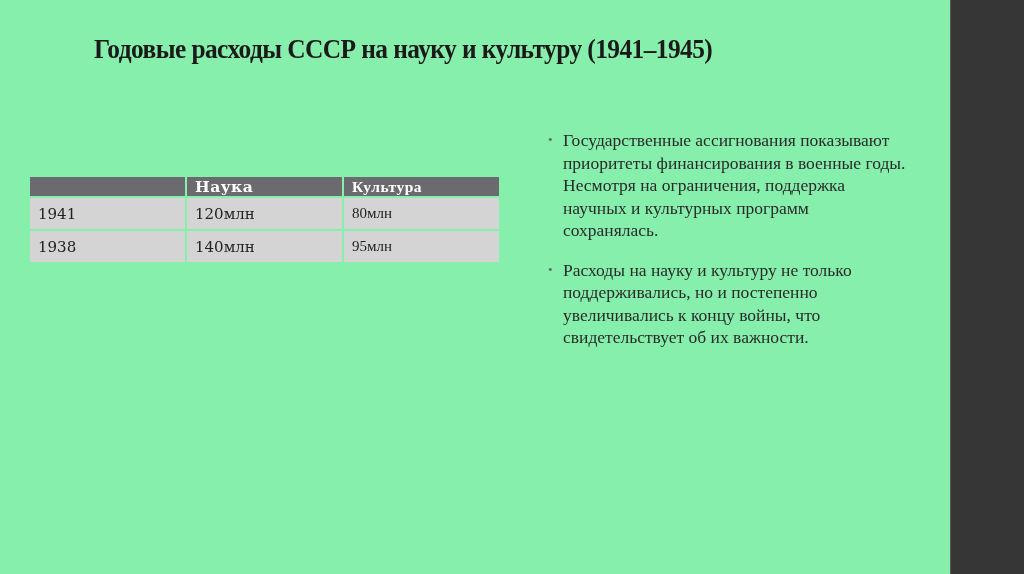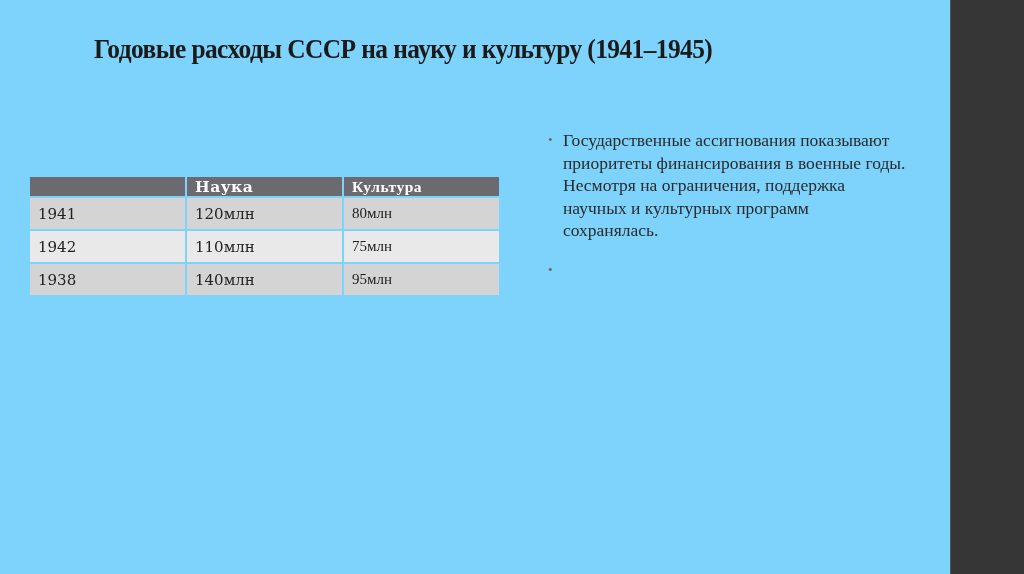--- a/index.html
+++ b/index.html
@@ -2,21 +2,21 @@
 <html><head>
   <meta charset="utf-8">
   <style>
     html, body { margin: 0; padding: 0; }
     body {
       width: 1024px; height: 574px; overflow: hidden;
       background: #ffffff; position: relative;
       font-family: "Liberation Serif", serif;
       color: #222;
     }
-    .slide { position: absolute; left: 0; top: 0; width: 950px; height: 574px; background: #7dd3fc; }
+    .slide { position: absolute; left: 0; top: 0; width: 950px; height: 574px; background: #86efac; }
     .side-bar {
       position: absolute; left: 950px; top: 0; width: 74px; height: 574px;
       background: #363636; border-left: 1px solid #555;
     }
     .title {
       position: absolute; left: 94px; top: 34px;
       font-family: "Liberation Serif", serif;
       font-size: 27px; font-weight: bold; color: #1a1a1a;
       letter-spacing: -0.6px; white-space: nowrap;
       transform: scaleX(0.94); transform-origin: left center;
@@ -61,37 +61,33 @@
         <tr>
       <th class="c0"></th>
       <th class="c1">Наука</th>
       <th class="c2">Культура</th>
     </tr>
     <tr class="odd">
       <td class="c0">1941</td>
       <td class="c1">120млн</td>
       <td class="c2">80млн</td>
     </tr>
-    <tr class="even">
-      <td class="c0">1942</td>
-      <td class="c1">110млн</td>
-      <td class="c2">75млн</td>
-    </tr>
     <tr class="odd">
       <td class="c0">1938</td>
       <td class="c1">140млн</td>
       <td class="c2">95млн</td>
     </tr>
   </tbody>
     </table>
 
   <ul class="bullets">
     <li>
       <span class="dot">•</span>
       <span>Государственные ассигнования показывают приоритеты финансирования в военные годы. Несмотря на ограничения, поддержка научных и культурных программ сохранялась.</span>
     </li>
     <li>
       <span class="dot">•</span>
+      <span>Расходы на науку и культуру не только поддерживались, но и постепенно увеличивались к концу войны, что свидетельствует об их важности.</span>
     </li>
   </ul>
 </div>
 
 <div class="side-bar"></div>
 
 </body></html>

